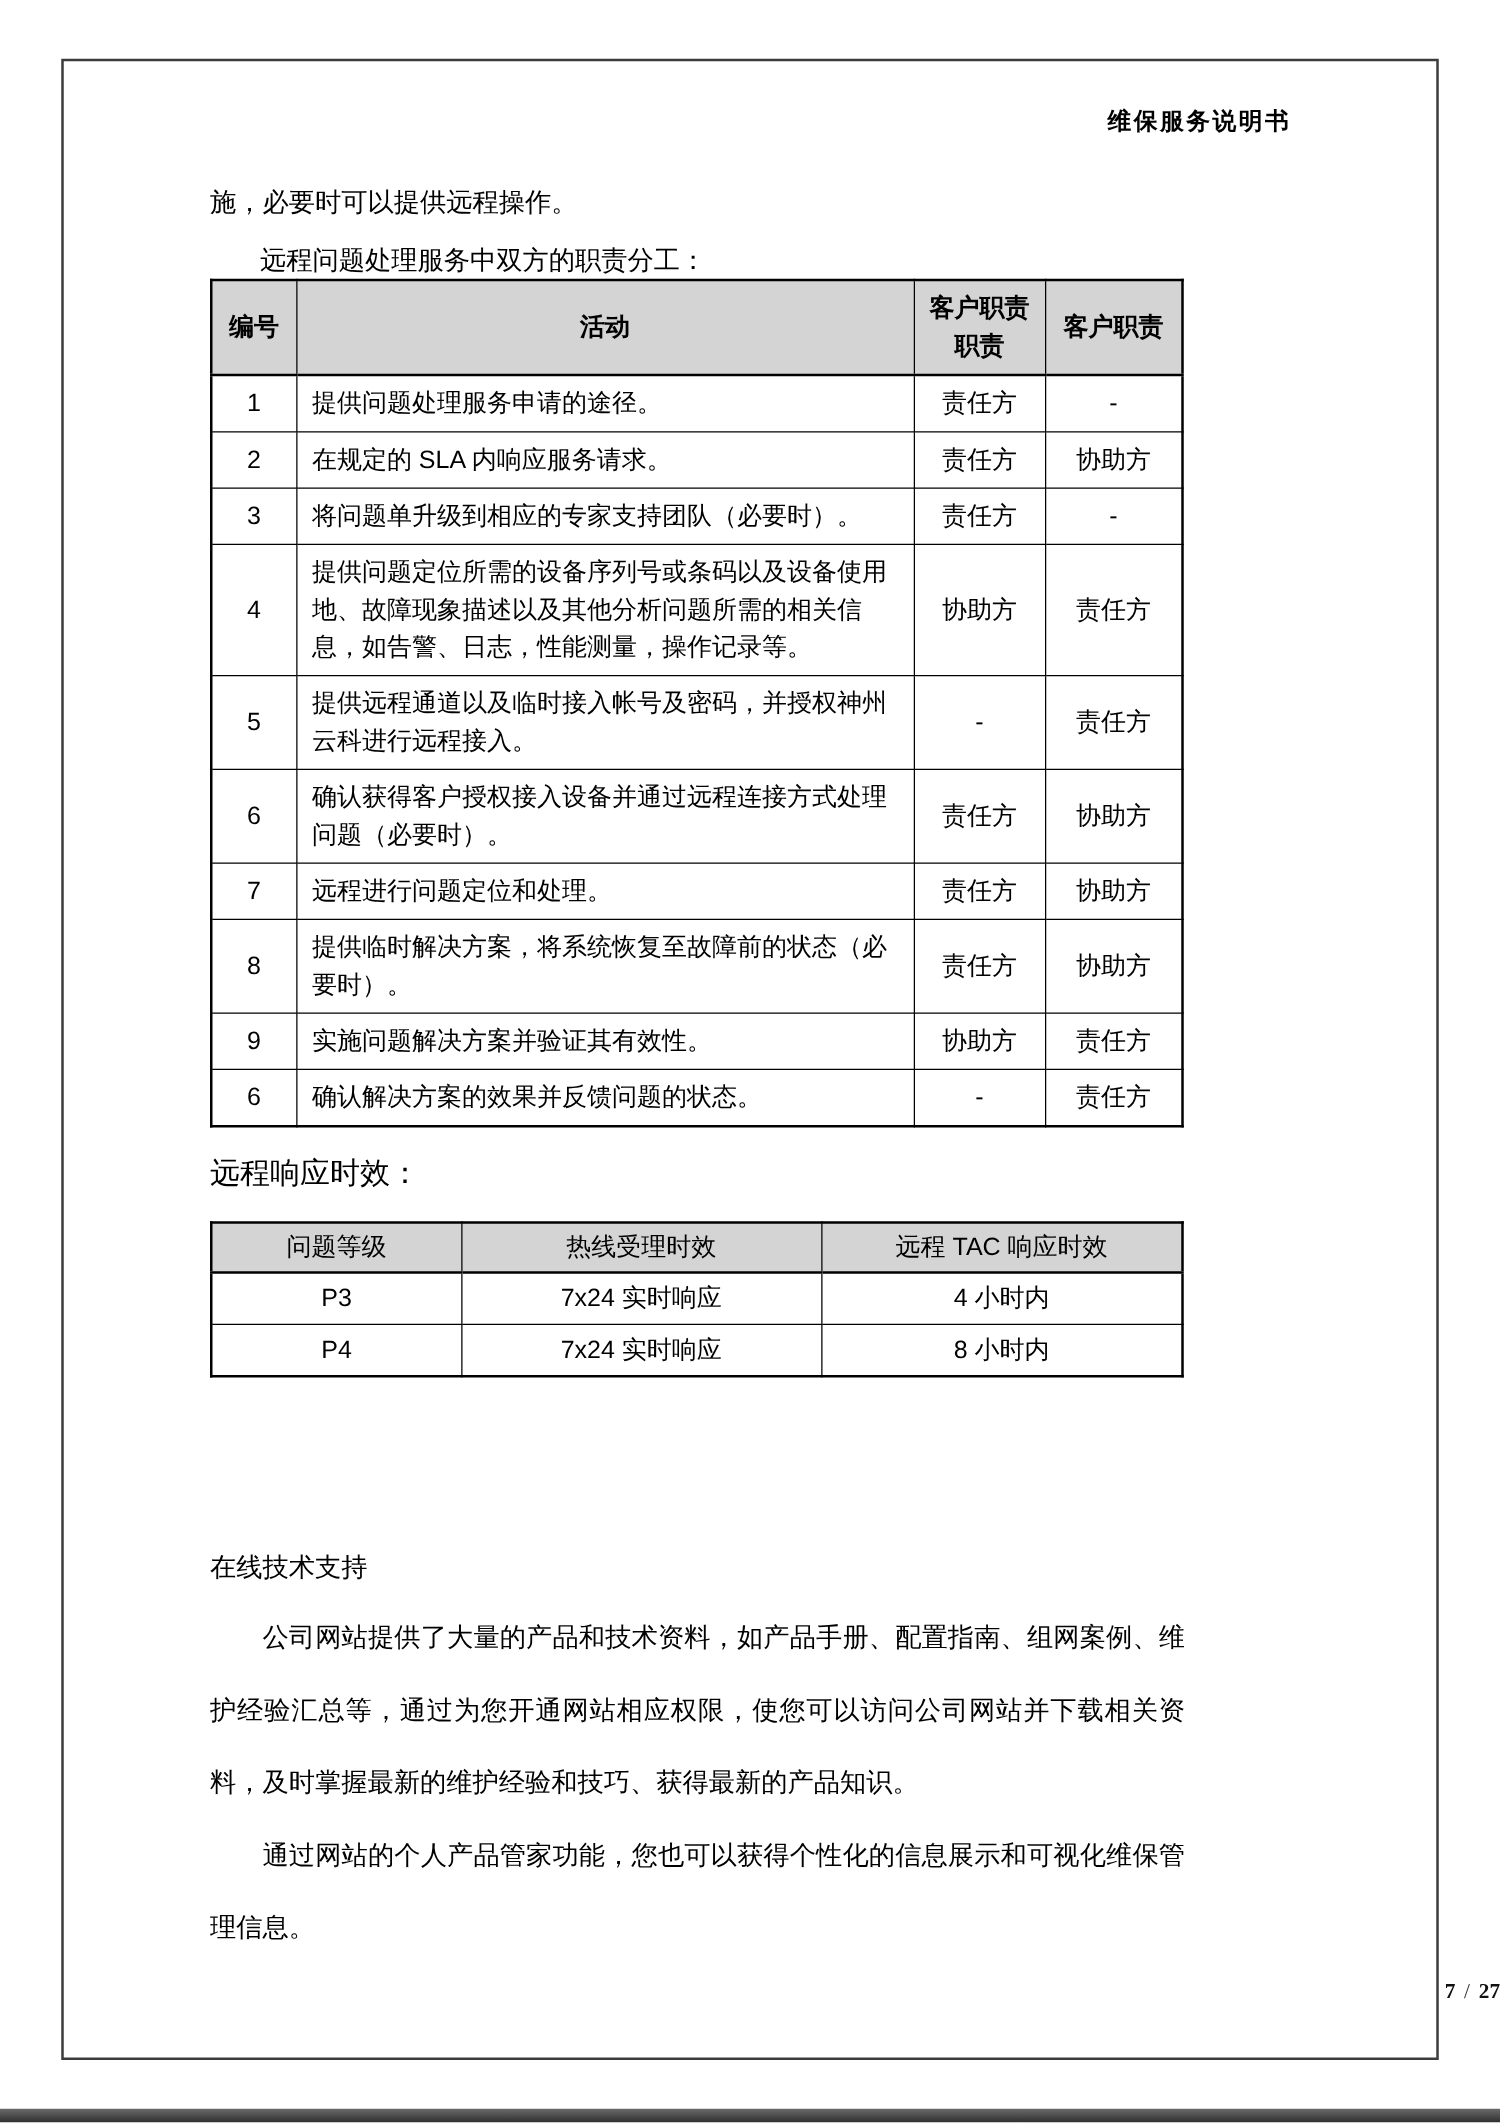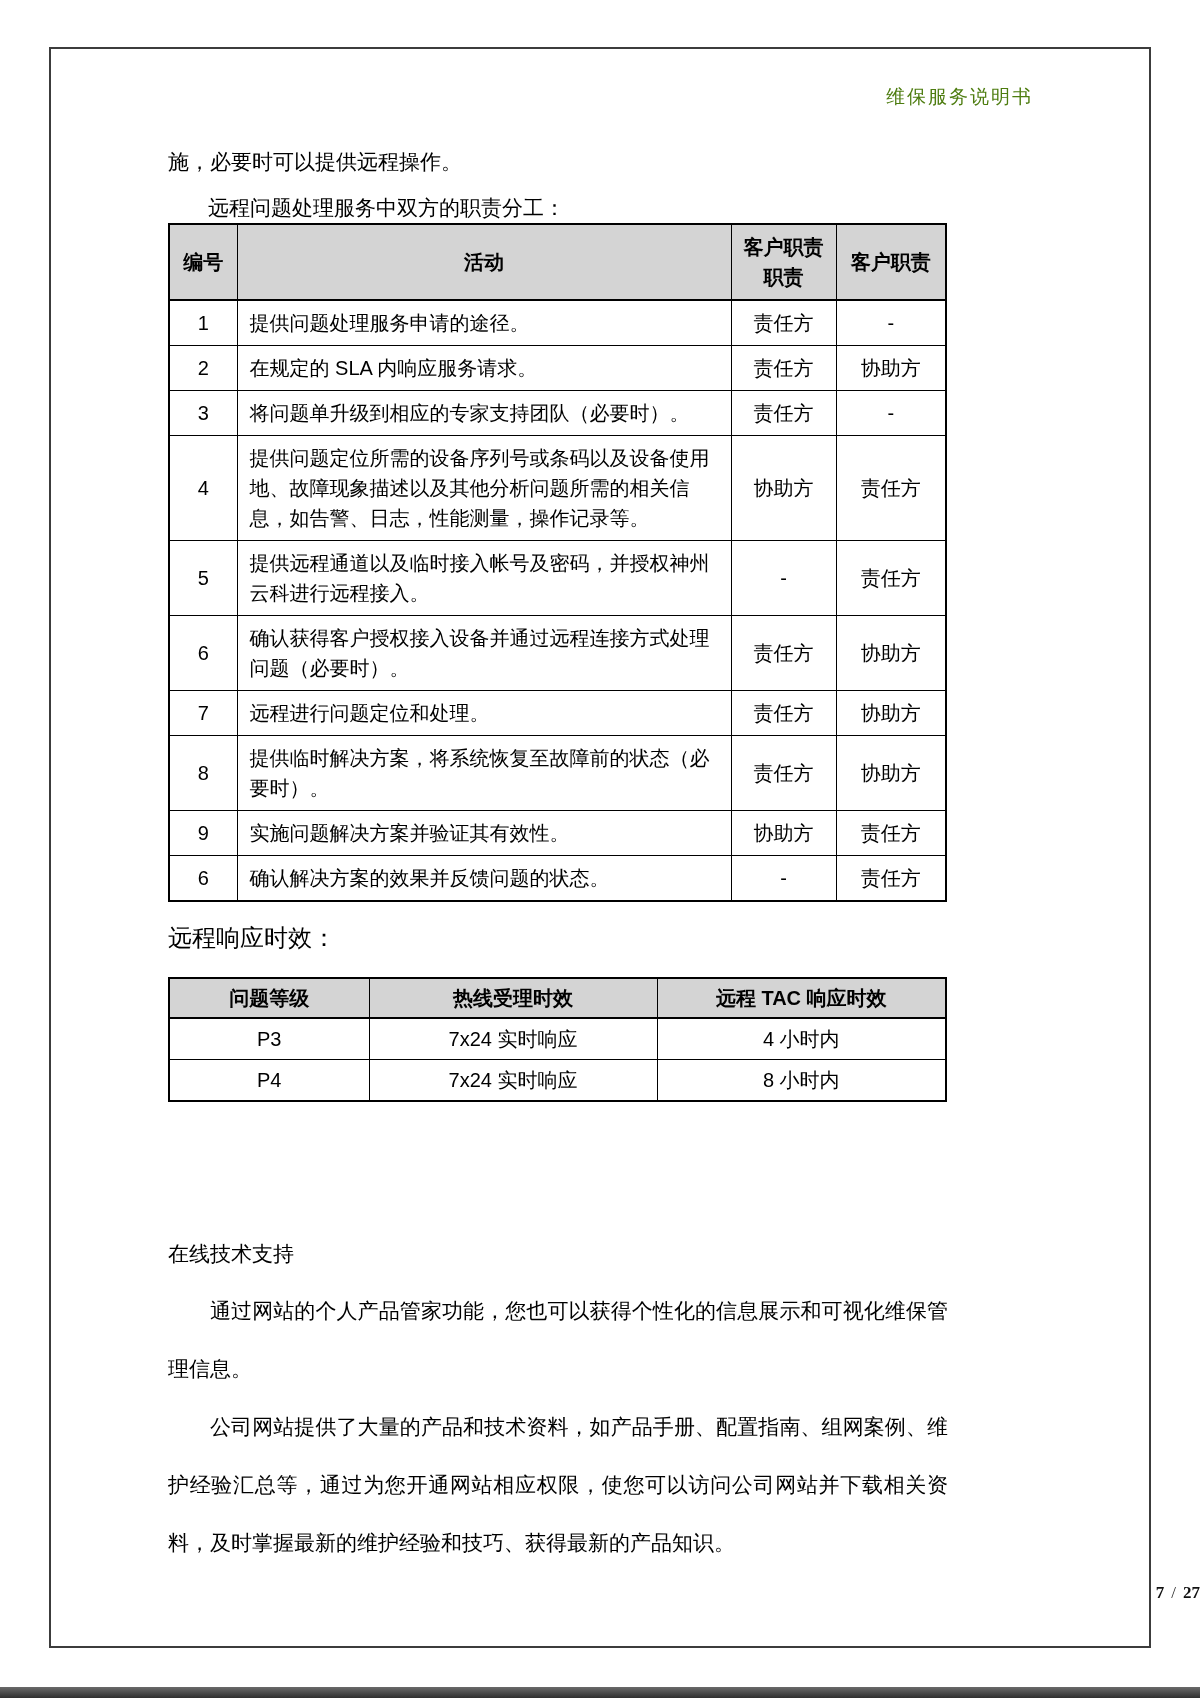--- a/index.html
+++ b/index.html
@@ -17,21 +17,22 @@
     width: 1102px; height: 1601px;
     border: 2px solid #3c3c3c;
     background: #ffffff;
   }
   #header-title {
     position: absolute;
     top: 84px; right: 167px;
     font-family: "Liberation Serif", "DejaVu Serif", serif;
     font-size: 19px;
     letter-spacing: 2px;
-    color: #4d7c0f;
+    color: #000000;
+    font-weight: bold;
   }
   .content { position: absolute; left: 168px; width: 780px; }
   #intro-line-1 { top: 148px; font-size: 21px; }
   #intro-line-2 { top: 194px; font-size: 21px; padding-left: 40px; }
 
   table { border-collapse: collapse; table-layout: fixed; width: 777px; }
   th, td {
     border: 1.5px solid #000;
     font-weight: normal;
     vertical-align: middle;
@@ -48,21 +49,21 @@
     border-bottom-width: 2.5px;
   }
   #responsibility-table td { padding: 7px 6px; text-align: center; }
   #responsibility-table td.activity { text-align: left; padding-left: 12px; padding-right: 10px; }
 
   #response-time-heading { top: 922px; font-size: 24px; }
   #response-time-table { position: absolute; left: 168px; top: 977px; }
   #response-time-table table { border: 2px solid #000; }
   #response-time-table th {
     background: #d4d4d4;
-    font-weight: bold;
+    font-weight: normal;
     text-align: center;
     padding: 4px 4px;
     border-bottom-width: 2px;
     margin-top: 45px;
   }
   #response-time-table td { text-align: center; padding: 5px 4px; }
 
   #online-support-heading { top: 1240px; font-size: 21px; }
   #paragraphs { top: 1282px; }
   .para {
@@ -211,21 +212,21 @@
         <td>7x24 实时响应</td>
         <td>8 小时内</td>
       </tr>
     </tbody>
   </table>
 </div>
 
 <div class="content" id="online-support-heading">在线技术支持</div>
 
 <div class="content" id="paragraphs">
+  <p class="para">公司网站提供了大量的产品和技术资料，如产品手册、配置指南、组网案例、维护经验汇总等，通过为您开通网站相应权限，使您可以访问公司网站并下载相关资料，及时掌握最新的维护经验和技巧、获得最新的产品知识。</p>
   <p class="para">通过网站的个人产品管家功能，您也可以获得个性化的信息展示和可视化维保管理信息。</p>
-  <p class="para">公司网站提供了大量的产品和技术资料，如产品手册、配置指南、组网案例、维护经验汇总等，通过为您开通网站相应权限，使您可以访问公司网站并下载相关资料，及时掌握最新的维护经验和技巧、获得最新的产品知识。</p>
 </div>
 
 <div id="page-footer">
   <span class="num">7</span><span class="sep">/</span><span class="num">27</span>
 </div>
 
 <div id="bottom-edge-bar"></div>
 
 </body></html>

